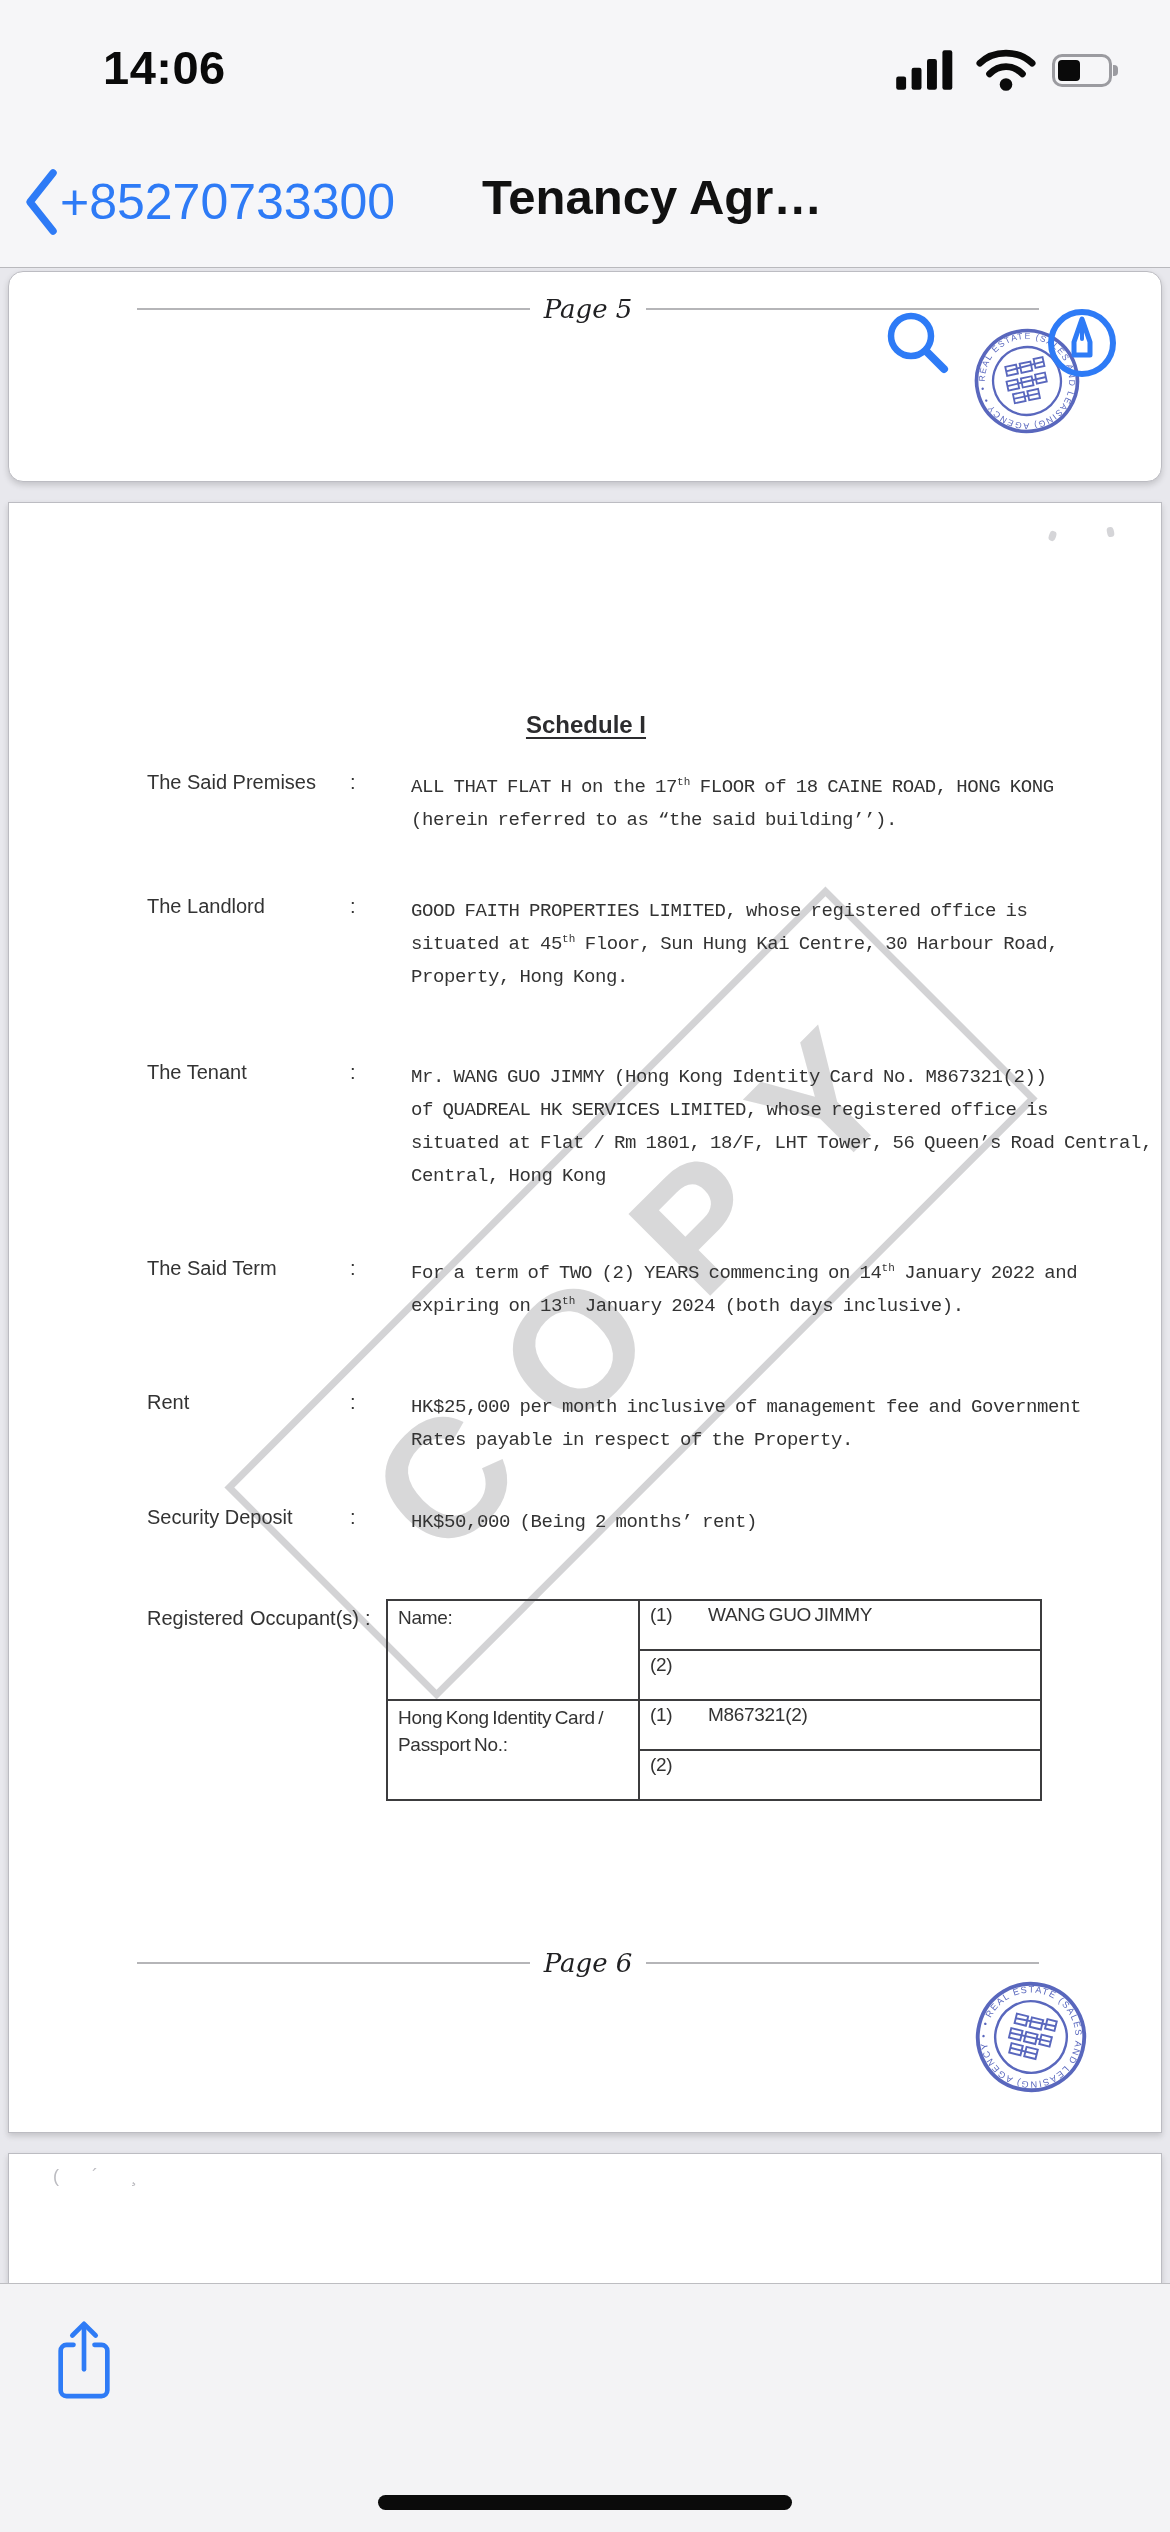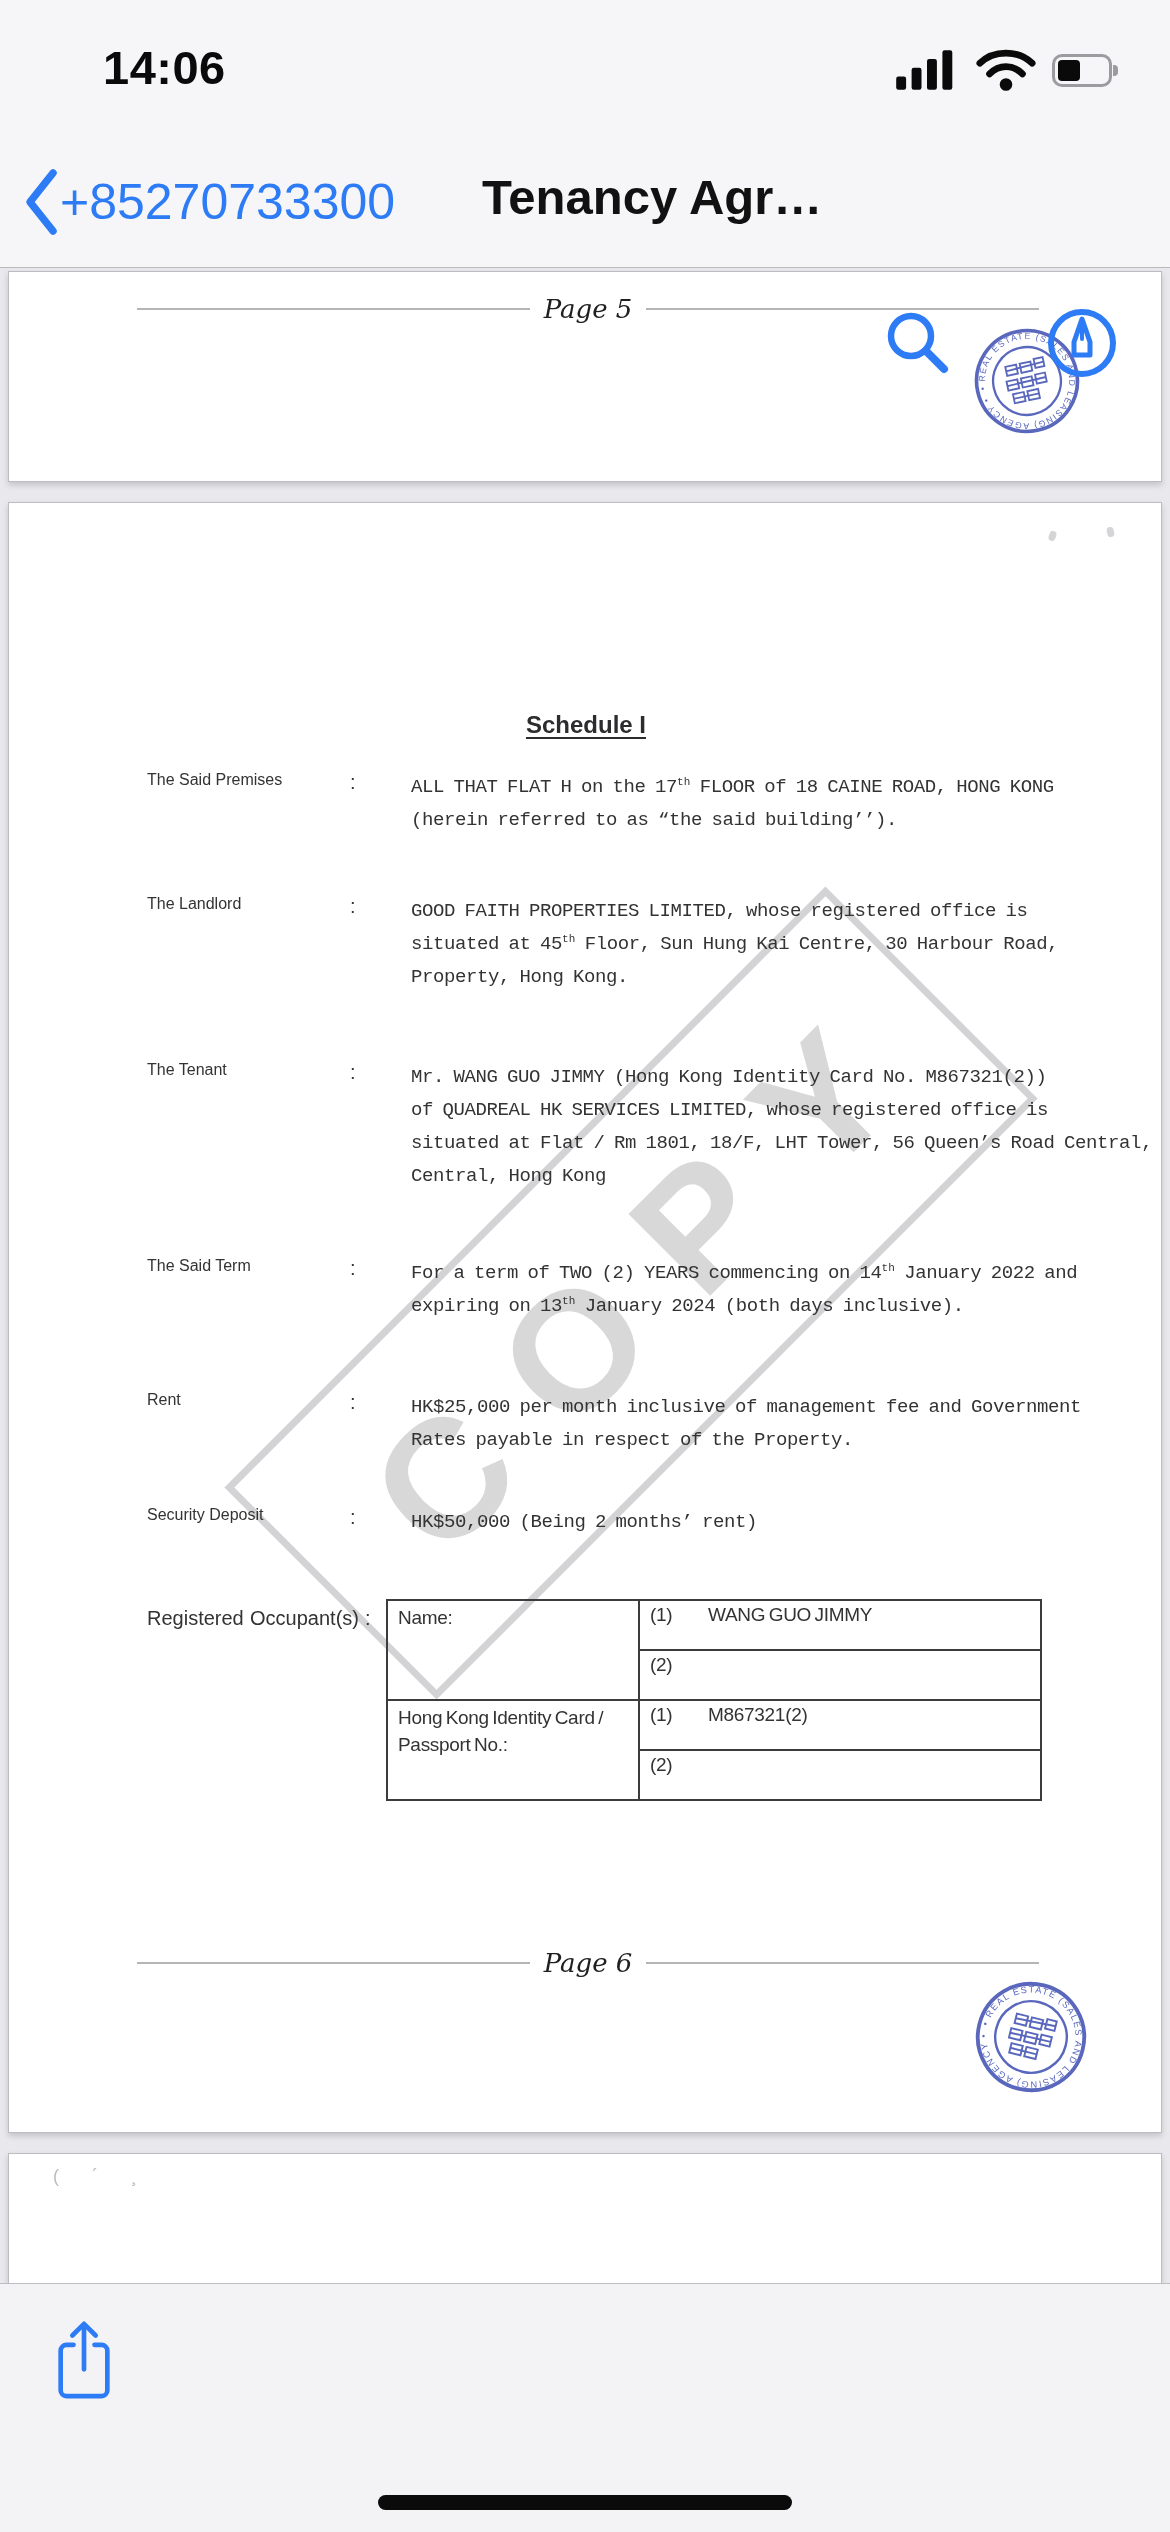--- a/index.html
+++ b/index.html
@@ -18,21 +18,21 @@
   
   .navbar { position:absolute; left:0; top:137px; width:1170px; height:131px; background:#f6f6f8; border-bottom:1px solid #b9b9bd; z-index:30; }
   .back-btn { position:absolute; left:22px; top:22px; display:flex; align-items:center; gap:0; cursor:pointer; }
   .back-label { color:#2e7bf6; font-size:50px; font-weight:400; line-height:86px; }
   .nav-title { position:absolute; left:482px; top:32px; font-size:49px; font-weight:bold; color:#111; }
   .nav-icon { position:absolute; top:170px; width:72px; height:72px; }
 
   
   .content { position:absolute; left:0; top:268px; width:1170px; height:2015px; background:#e8e8ed; z-index:10; }
   .page { position:absolute; left:8px; width:1154px; background:#ffffff; border:1px solid #bcbcc2; box-shadow:0 3px 6px rgba(0,0,0,0.16); }
-  .page1 { top:3px;   height:211px; }
+  .page1 { top:3px;   height:211px;border-radius:15px; }
   .page2 { top:234px; height:1631px; }
   .page3 { top:1885px; height:131px; }
 
   
   .pg-footer { position:absolute; left:128px; right:122px; display:flex; align-items:center; gap:14px; }
   .pg-footer .rule { flex:1; height:2px; background:#a2a2a6; opacity:.8; }
   .pg-footer .pg-text { font-family:"DejaVu Serif", serif; font-style:italic; font-size:26px; color:#202022; white-space:nowrap; }
 
   
   .stamp { position:absolute; opacity:0.88; }
@@ -41,21 +41,21 @@
   .watermark { position:absolute; left:197px; top:640px; width:850px; height:300px;
     border:7px solid rgba(145,145,150,0.40); display:flex; align-items:center; justify-content:center;
     transform:rotate(-45deg); pointer-events:none; }
   .watermark span { font-size:168px; font-weight:bold; letter-spacing:58px; padding-left:58px;
     color:rgba(140,140,145,0.34); font-family:"Liberation Sans", sans-serif; }
 
   
   .sched-title { position:absolute; left:0; top:208px; width:1154px; text-align:center;
     font-size:24px; font-weight:bold; color:#2c2c2e; text-decoration:underline; text-underline-offset:4px; }
   .frow { position:absolute; left:0; width:1154px; }
-  .flabel { position:absolute; left:138px; width:210px; font-size:16px; color:#333; }
+  .flabel { position:absolute; left:138px; width:210px; font-size:20px; color:#333; }
   .fcolon { position:absolute; left:341px; font-size:20px; color:#333; }
   .fvalue { position:absolute; left:402px; width:612px; font-size:19px; color:#333;
     letter-spacing:-0.4px; word-spacing:-1.5px; line-height:33px;font-family:Liberation Mono, monospace; }
   .fvalue .jline { white-space:nowrap; text-align-last:justify; }
   .fvalue .jlast { text-align-last:left; }
   .fvalue sup, .sched sup { font-size:11px; vertical-align:super; line-height:0; letter-spacing:0; }
 
   .occ-label { position:absolute; left:138px; top:1104px; width:212px; font-size:20px; color:#333;
     display:flex; justify-content:space-between; }
   .occ-colon { position:absolute; left:356px; top:1104px; font-size:20px; color:#333; }

